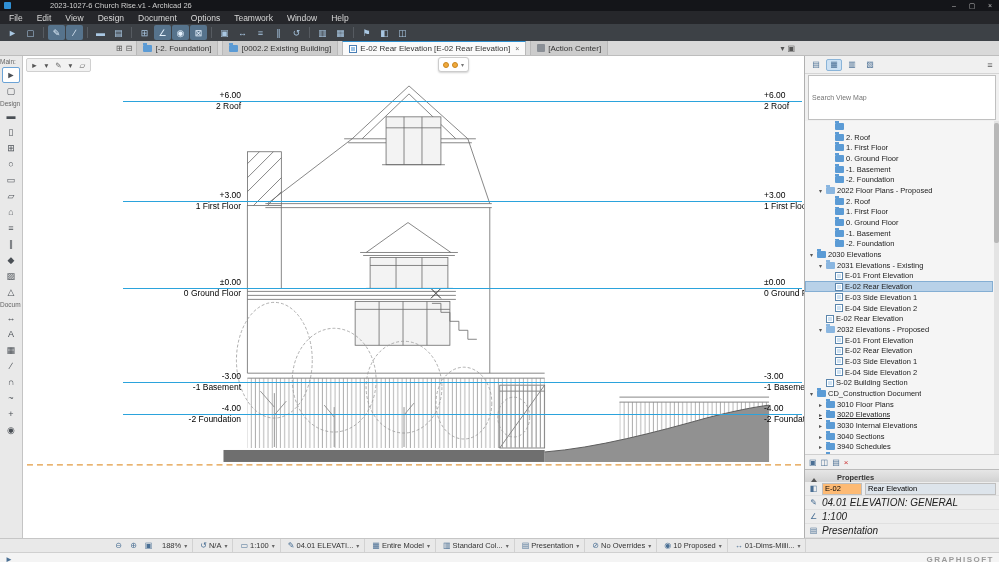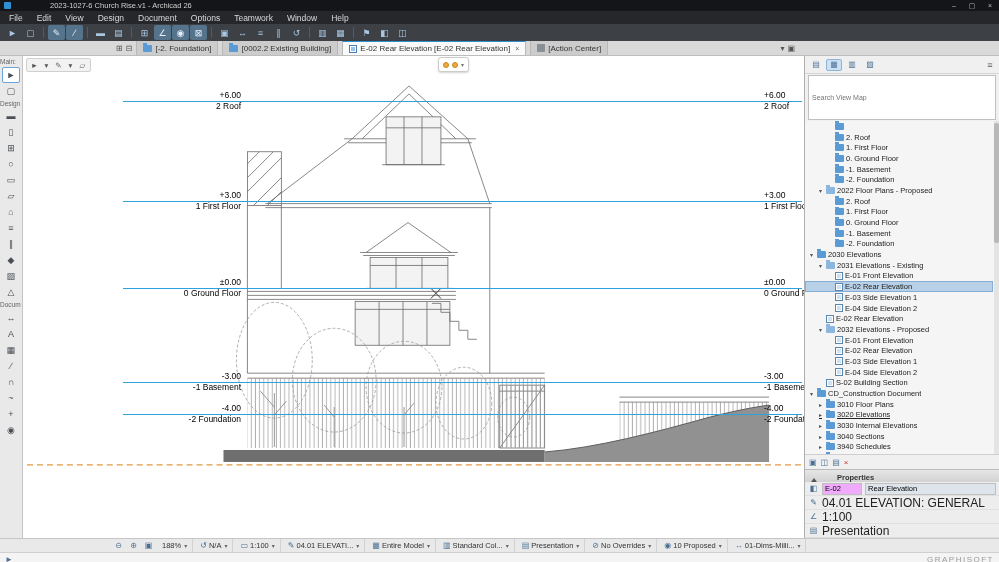--- a/index.html
+++ b/index.html
@@ -104,41 +104,41 @@
   .s-icon.danger{color:#cc3333;}
 
   
   .props{border-top:1px solid #bbb;background:#ededed;}
   .props-header{height:12px;background:linear-gradient(#e6e6e6,#d2d2d2);display:flex;align-items:flex-end;
                 gap:20px;padding:0 6px;font-size:7.5px;font-weight:bold;color:#333;}
   .ph-caret{width:0;height:0;border-left:3px solid transparent;border-right:3px solid transparent;
             border-bottom:4px solid #555;}
   .p-row{height:13px;display:flex;align-items:center;gap:3px;padding:0 3px;border-bottom:1px solid #e0e0e0;}
   .p-ic{width:11px;text-align:center;color:#4a6f94;font-size:8px;flex:none;}
-  .p-field{height:10px;border:1px solid #bfbfbf;background:#f0abfc;font-size:7.5px;padding:0 2px;font-family:inherit;}
+  .p-field{height:10px;border:1px solid #bfbfbf;background:#fdba74;font-size:7.5px;padding:0 2px;font-family:inherit;}
   #p-id{width:34px;flex:none;}
   #p-name{flex:1;background:#dde4eb;min-width:0;}
-  .p-text{font-size:12px;white-space:nowrap;overflow:hidden;}
+  .p-text{font-size:10px;white-space:nowrap;overflow:hidden;font-style:italic;}
   .props-footer{height:13px;display:flex;justify-content:flex-end;align-items:center;padding:0 6px;}
   .settings-link{font-size:7.5px;color:#333;}
 
   
   .quickbar{height:13px;background:#e9e9e9;border-top:1px solid #c6c6c6;display:flex;align-items:center;
             font-size:7.5px;color:#333;padding:0 3px 0 112px;gap:2px;overflow:hidden;}
   .quickbar > .s-icon{font-size:8px;color:#4a6f94;width:13px;text-align:center;flex:none;}
   .qb-seg{display:flex;align-items:center;padding:0 5px;border-right:1px solid #d2d2d2;height:100%;
           white-space:nowrap;flex:none;}
   .qb-ic{color:#4a6f94;font-size:8px;margin-right:2px;}
   .qb-caret{font-size:6px;color:#666;margin-left:3px;}
 
   
   .statusbar{height:12px;background:#f4f4f4;border-top:1px solid #d0d0d0;display:flex;align-items:center;
              font-size:7.5px;color:#333;padding:0 5px;gap:4px;}
   .status-ic{color:#4a6f94;font-size:8px;}
-  .brand{margin-left:auto;color:#9a9a9a;font-weight:normal;letter-spacing:1.5px;font-size:8px;}
+  .brand{margin-left:auto;color:#9a9a9a;font-weight:bold;letter-spacing:1.5px;font-size:8px;}
 </style>
 </head>
 <body>
 
 <div id="app">
 
   <div class="titlebar">
     <span class="app-icon"></span>
     <span class="tb-title">2023-1027-6 Church Rise.v1 - Archicad 26</span>
     <span id="win-controls">

